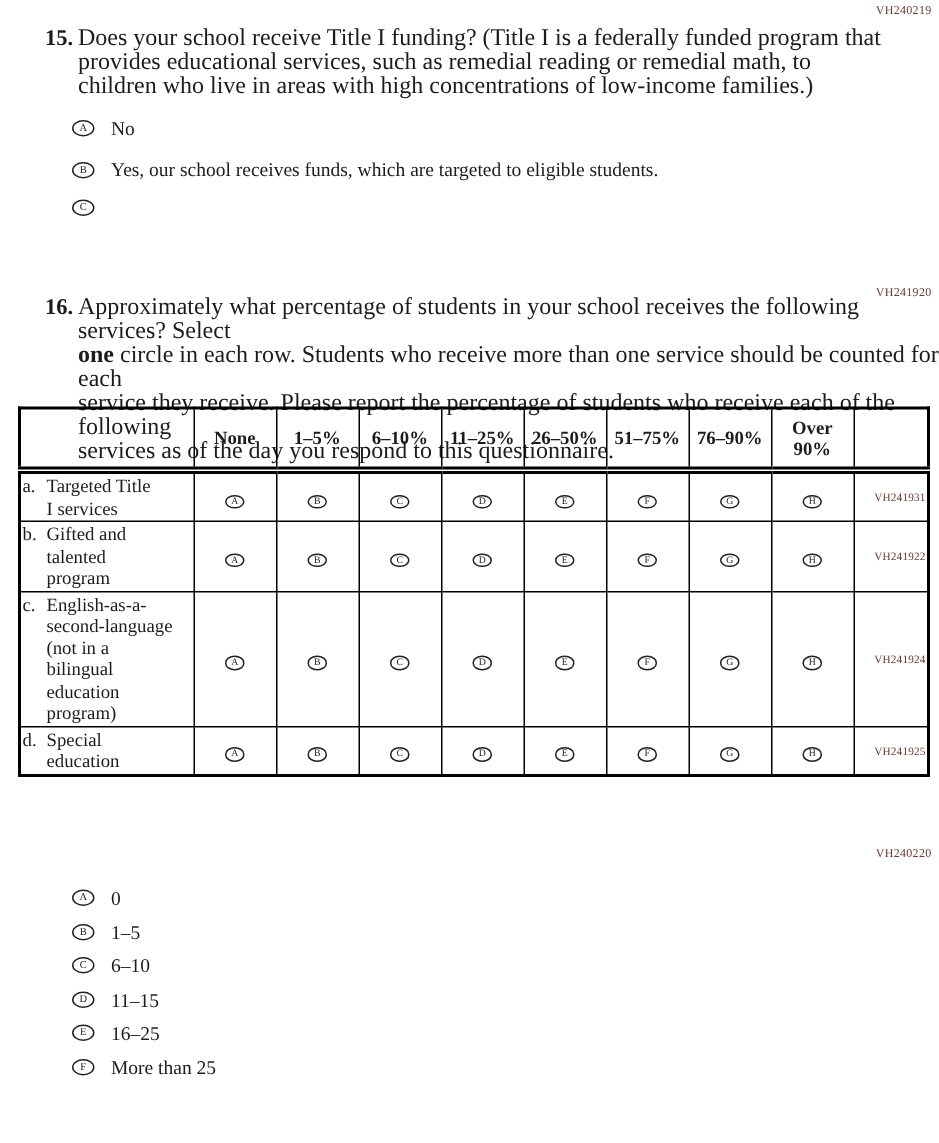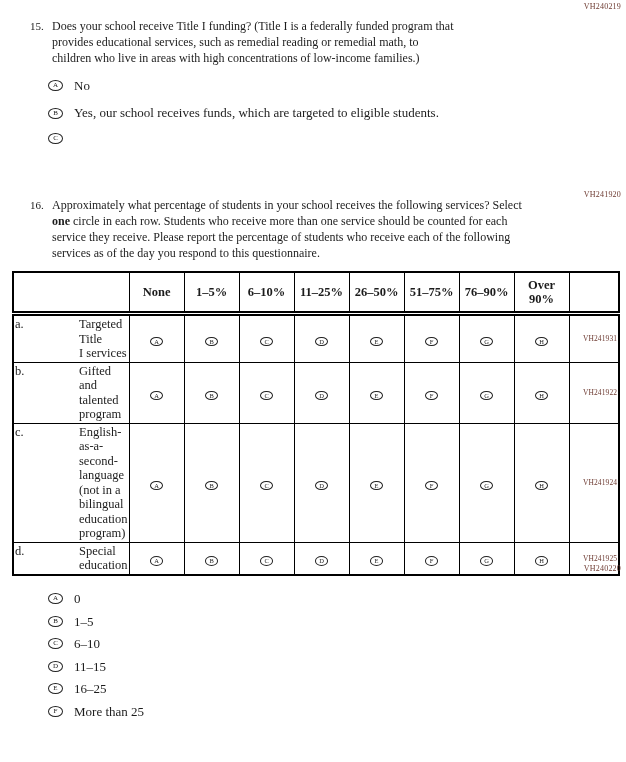--- a/index.html
+++ b/index.html
@@ -7,22 +7,22 @@
     position:relative;width:626px;height:762px;background:#ffffff;
     font-family:"Liberation Serif","DejaVu Serif",serif;color:#1c1c1c;
     overflow:hidden;
   }
   .form-code{
     position:absolute;right:5px;font-size:8px;letter-spacing:.2px;
     color:#6d3a31;font-family:"Liberation Serif",serif;
   }
   .question{position:absolute;left:30px;}
   .q-row{display:flex;align-items:flex-start;}
-  .q-num{font-weight:normal;font-size:11px;line-height:16px;width:22px;flex:none;}
-  .q-text{font-size:12px;line-height:16px;white-space:pre-line;}
+  .q-num{font-weight:bold;font-size:15px;line-height:16px;width:22px;flex:none;}
+  .q-text{font-size:16px;line-height:16px;white-space:pre-line;}
   .options{margin-left:18px;}
   .option{display:flex;align-items:center;}
   .opts-15 .option{margin-top:11.5px;line-height:16px;}
   .opts-15{margin-top:8px;}
   .opts-17 .option{margin-top:7.5px;line-height:15px;}
   .opts-17{margin-top:11px;}
   .option-label{font-size:13px;}
   .bubble{
     display:inline-block;box-sizing:border-box;border:1.2px solid #222;
     border-radius:50%;text-align:center;cursor:pointer;flex:none;
@@ -36,21 +36,21 @@
   }
   table.services th,table.services td{border:1.4px solid #000;padding:1px;}
   table.services thead th{
     border-bottom:5px double #000;font-size:12.5px;font-weight:bold;
     text-align:center;white-space:pre-line;line-height:14px;height:36px;
     vertical-align:middle;
   }
   td.label-cell{vertical-align:top;padding:2px 1px 2px 4px;}
   .label-flex{display:flex;align-items:flex-start;font-size:12.5px;line-height:14.5px;}
   .row-letter{width:16px;flex:none;}
-  .row-label{white-space:pre-line;margin-left:48px;}
+  .row-label{white-space:pre-line;}
   td.bubble-cell{text-align:center;vertical-align:middle;}
   td.code-cell{
     text-align:right;vertical-align:middle;font-size:7.5px;
     color:#6d3a31;letter-spacing:.1px;padding:0 1px;
   }
   .h-a{height:33px}.h-b{height:44px}.h-c{height:88px}.h-d{height:31px}
 </style>
 </head>
 <body>
 

